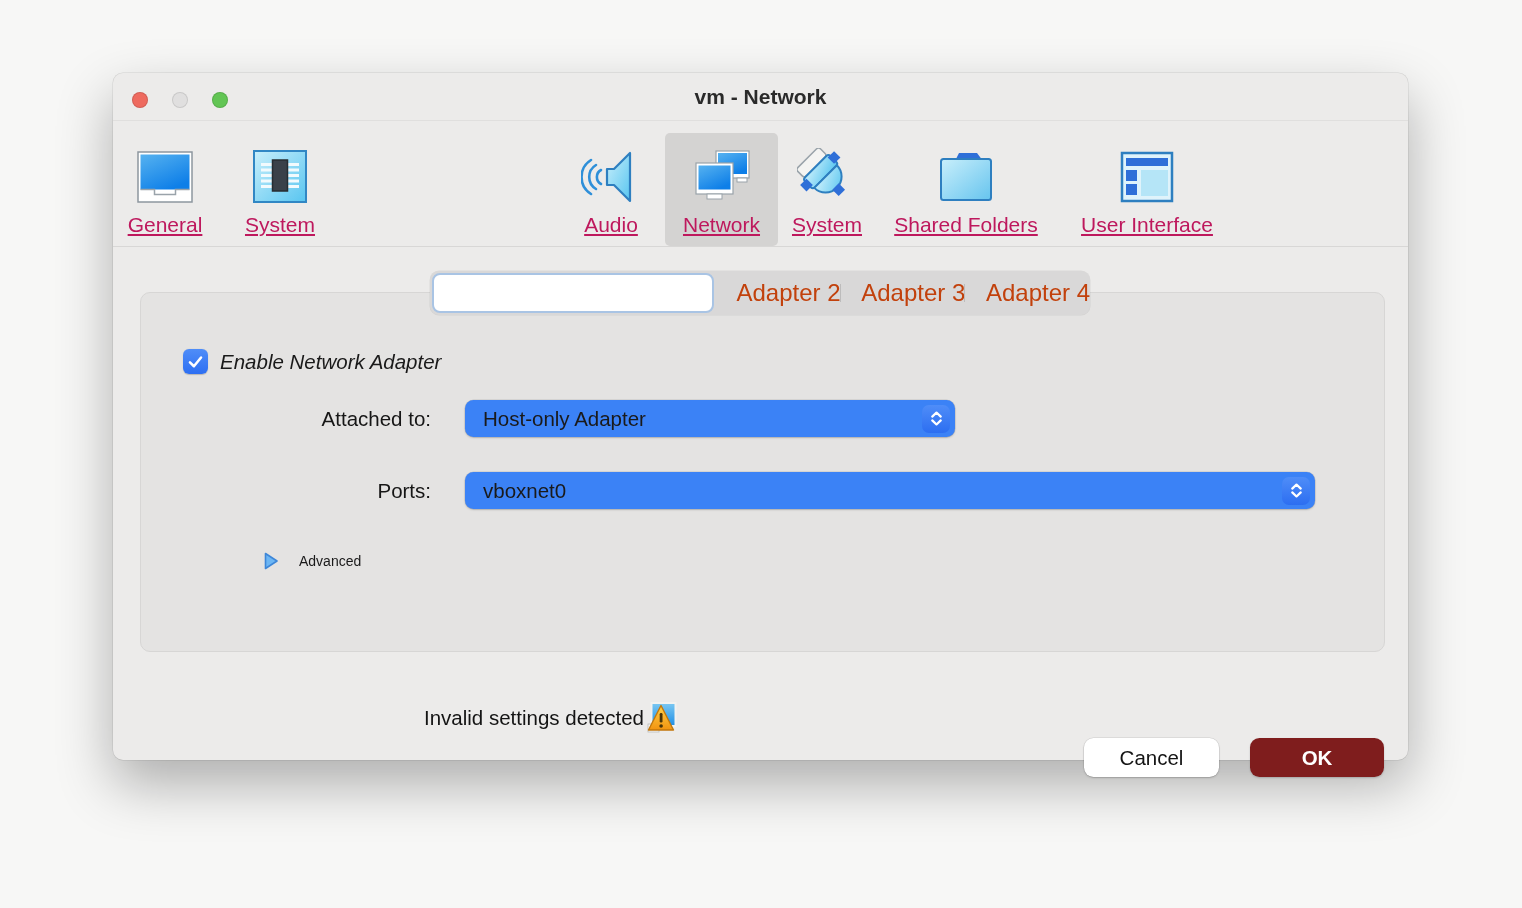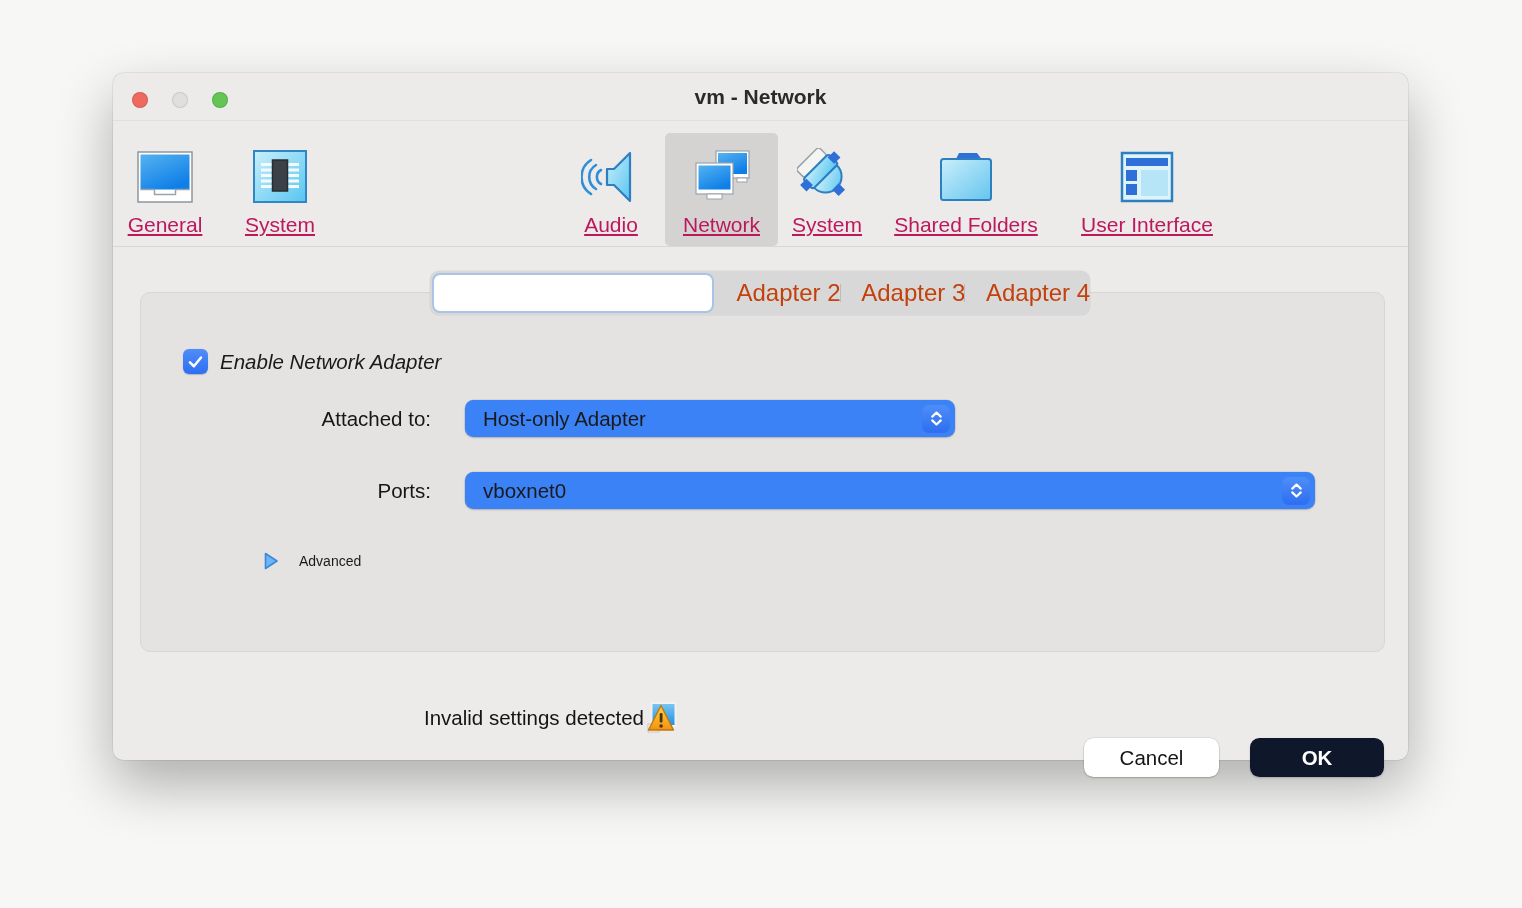--- a/index.html
+++ b/index.html
@@ -112,21 +112,21 @@
     position:absolute; top:625px; height:39px; border:none;
     border-radius:9.5px; font-size:20.5px;
     font-family:"Liberation Sans","DejaVu Sans",sans-serif;
     display:flex; align-items:center; justify-content:center; cursor:default;margin-top:40px;
   }
   .btn.cancel {
     left:971px; width:135px; background:#ffffff; color:#141414;
     box-shadow:0 0 0 0.5px rgba(0,0,0,0.12), 0 1px 2px rgba(0,0,0,0.18);
   }
   .btn.ok {
-    left:1137px; width:134px; background:#0f172a; color:#ffffff; font-weight:bold;
+    left:1137px; width:134px; background:#7f1d1d; color:#ffffff; font-weight:bold;
     box-shadow:0 1px 2px rgba(0,0,0,0.18);
   }
 </style>
 </head>
 <body>
 
 <div class="window">
 
   <div class="titlebar">
     <div class="traffic">

